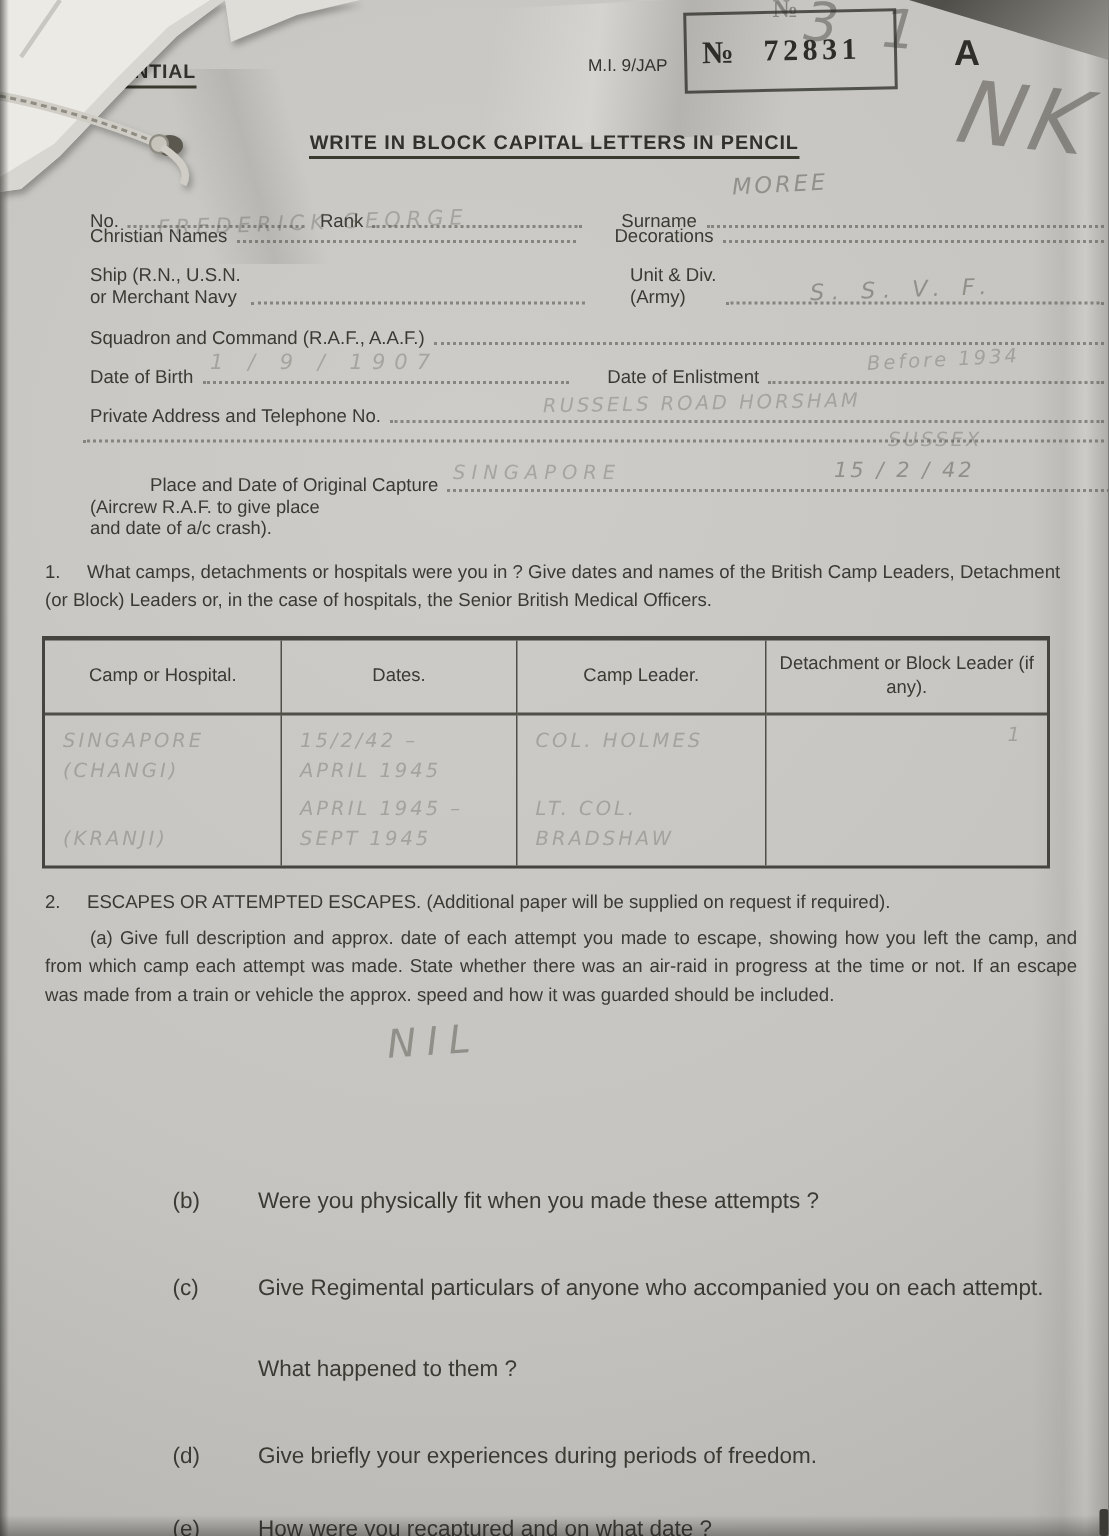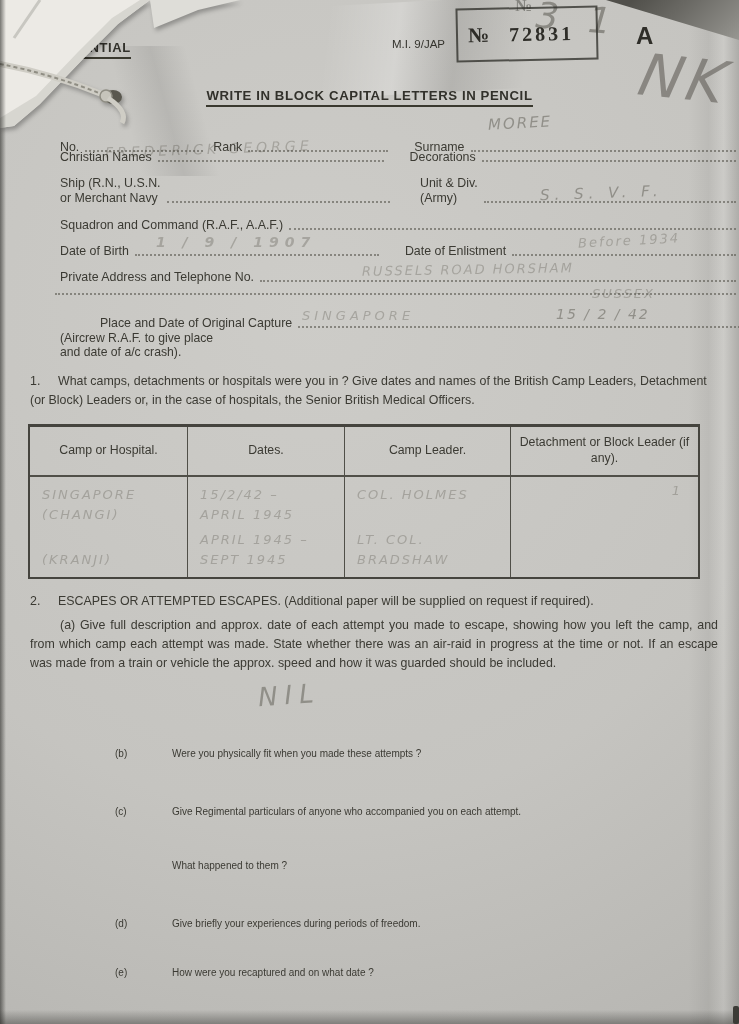--- a/index.html
+++ b/index.html
@@ -41,21 +41,21 @@
     border:2.5px solid #45443e;border-top-width:3px;display:grid;
     grid-template-columns:158px 157px 166px 1fr;grid-template-rows:50px 100px;background:transparent;}
   .th{display:flex;align-items:center;justify-content:center;text-align:center;
     font-size:12.3px;color:#3b3a33;padding:4px 8px;border-bottom:2px solid #504f48;line-height:1.3;}
   .td{position:relative;}
   .cb{border-right:1.5px solid #504f48;}
   .p-top{top:8px;left:12px;}
   .p-bot{bottom:8px;left:12px;}
   .p-tr{top:4px;right:16px;left:auto;}
   
-  .item{position:absolute;left:115px;font-size:10px;color:#3b3a33;}
+  .item{position:absolute;left:115px;font-size:15px;color:#3b3a33;margin-top:44px;}
   .ltr{display:inline-block;width:57px;}
   
   .corner-dark{position:absolute;top:0;left:606px;width:133px;height:40px;
     clip-path:polygon(0 0,100% 0,100% 100%);
     background:linear-gradient(135deg,#504f4a 15%,#6f6e69 55%,#979691 100%);}
   .edge-left{position:absolute;top:0;left:0;width:6px;height:1024px;
     background:linear-gradient(to right, rgba(25,25,22,.55), rgba(25,25,22,0));}
   .edge-bottom{position:absolute;bottom:0;left:0;width:739px;height:14px;
     background:linear-gradient(to bottom, rgba(30,30,27,0), rgba(30,30,27,.38));}
   .edge-mark{position:absolute;right:0;top:1006px;width:6px;height:18px;background:#3c3b36;border-radius:2px;}
@@ -132,21 +132,21 @@
     <span class="lbl">Squadron and Command (R.A.F., A.A.F.)</span>
     <span class="dots grow"></span>
   </div>
 
   <div class="row" style="top:244px;left:60px;width:676px;">
     <span class="lbl">Date of Birth</span>
     <span class="dots" style="width:244px"></span>
     <span class="lbl" style="margin-left:26px">Date of Enlistment</span>
     <span class="dots grow"></span>
   </div>
-  <div class="pencil faint" style="left:156px;top:232px;font-size:14px;letter-spacing:6px;font-weight:bold;">1 / 9 / 1907</div>
+  <div class="pencil faint" style="left:140px;top:232px;font-size:14px;letter-spacing:6px;">1 / 9 / 1907</div>
   <div class="pencil faint" style="left:578px;top:231px;font-size:13px;transform:rotate(-3deg);">Before 1934</div>
 
   <div class="row" style="top:270px;left:60px;width:676px;">
     <span class="lbl">Private Address and Telephone No.</span>
     <span class="dots grow"></span>
   </div>
   <div class="pencil faint" style="left:362px;top:260px;font-size:13px;transform:rotate(-1deg);">RUSSELS  ROAD   HORSHAM</div>
 
   <div class="row" style="top:292px;left:55px;width:681px;">
     <span class="dots grow"></span>

